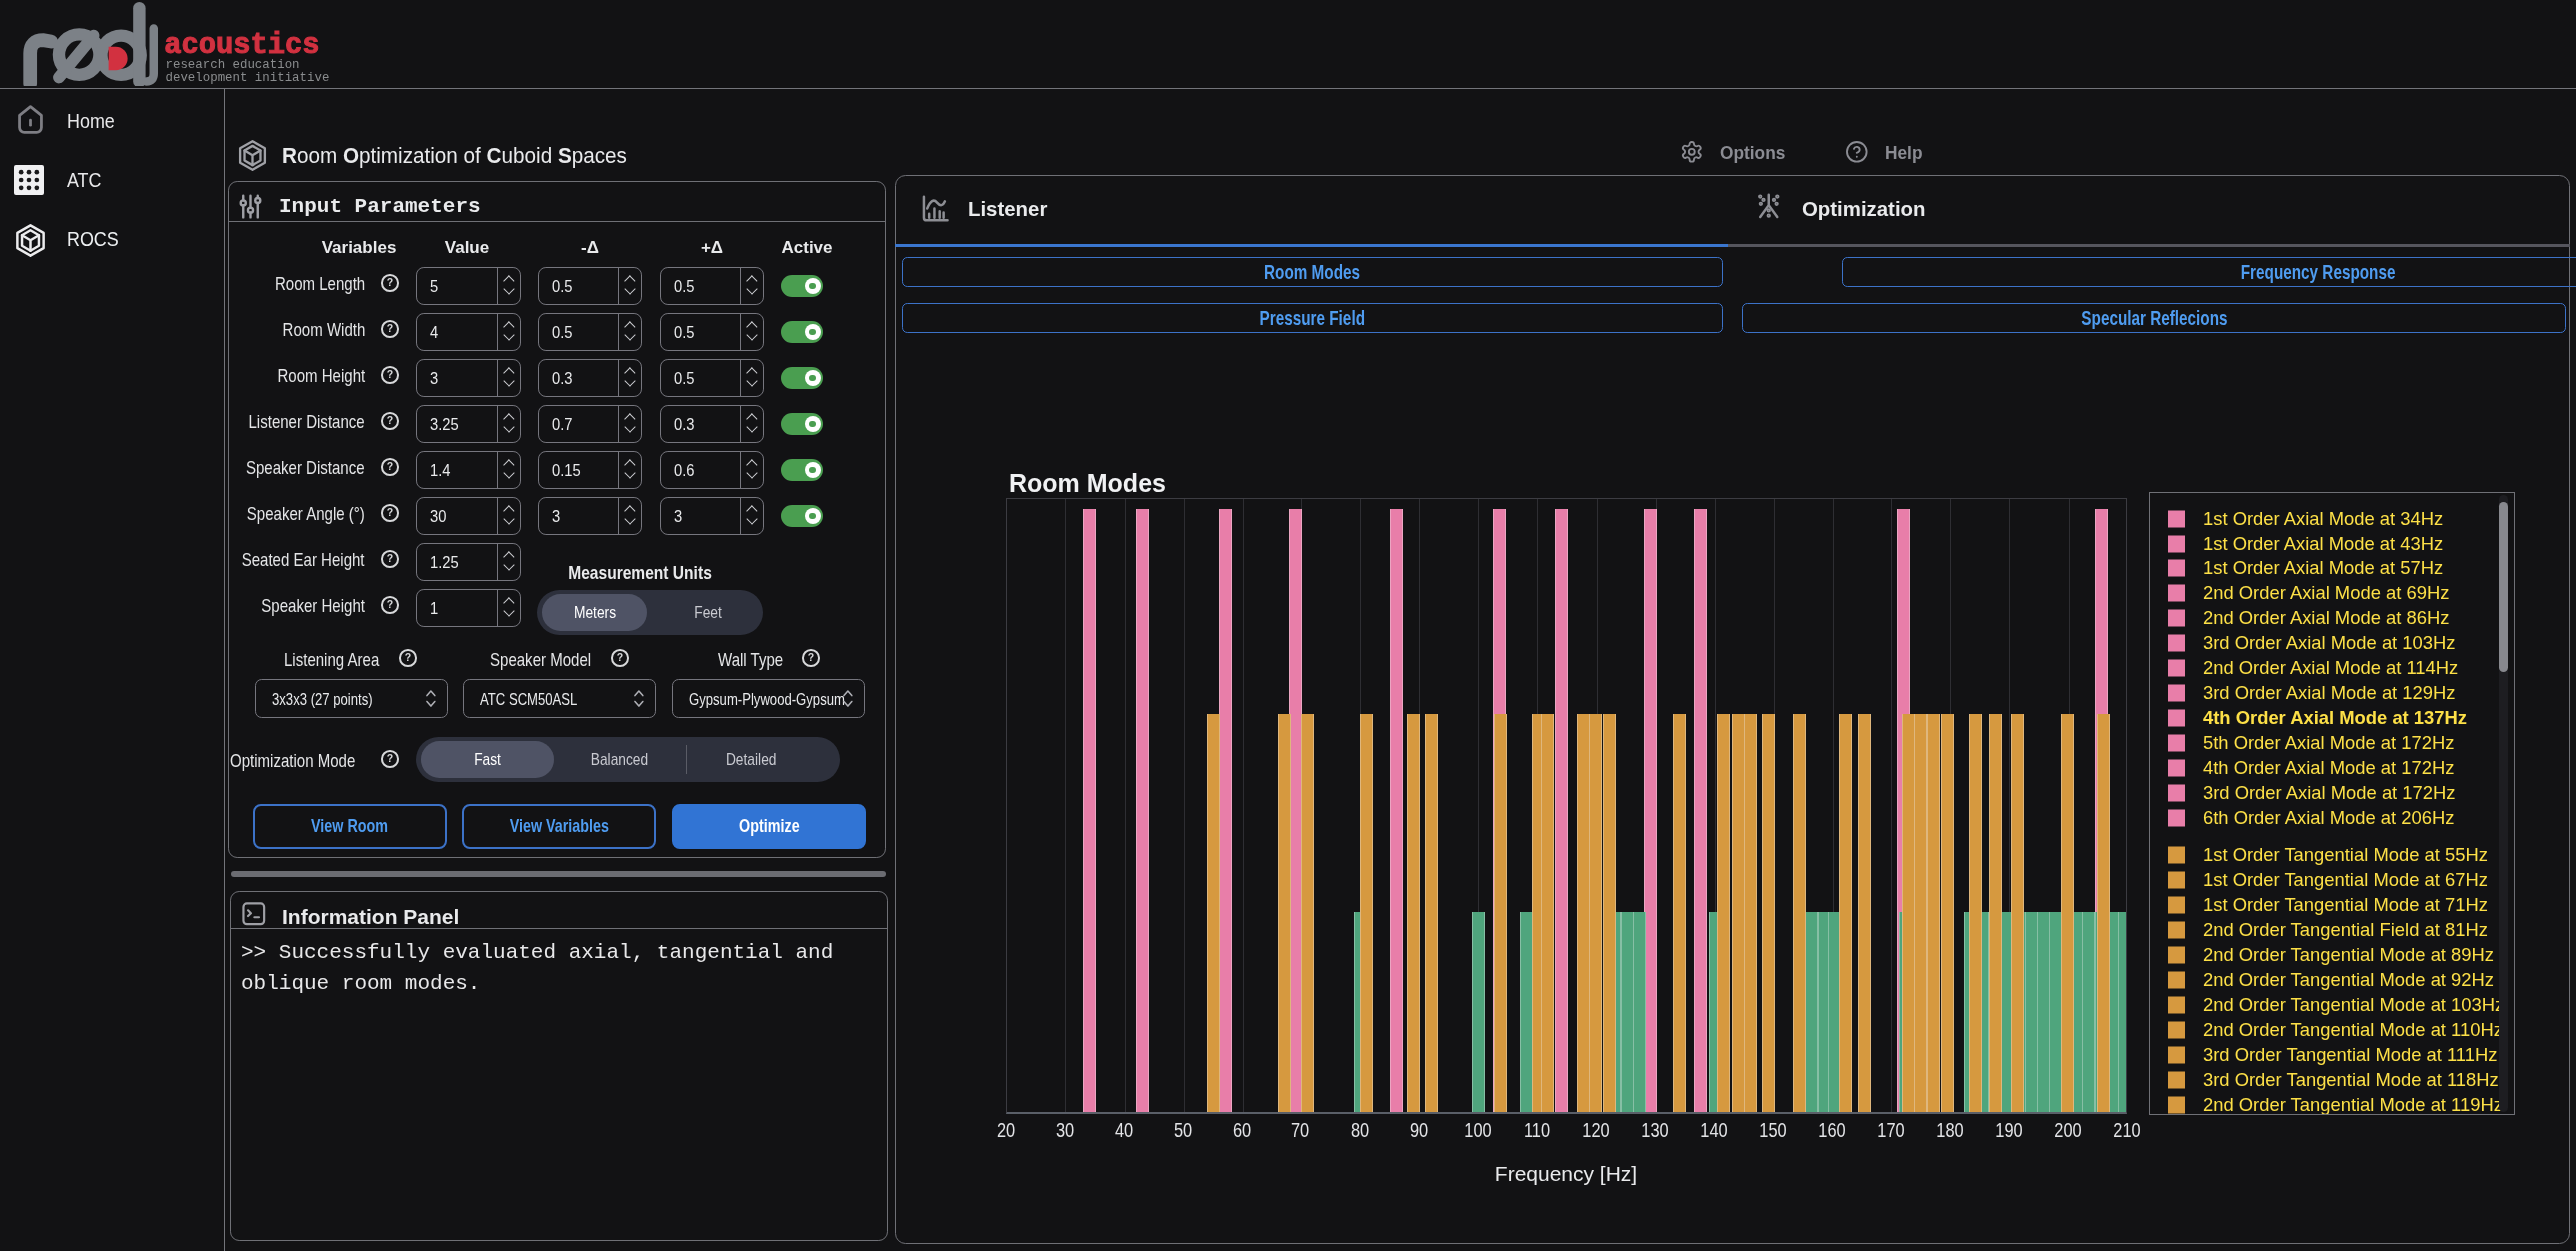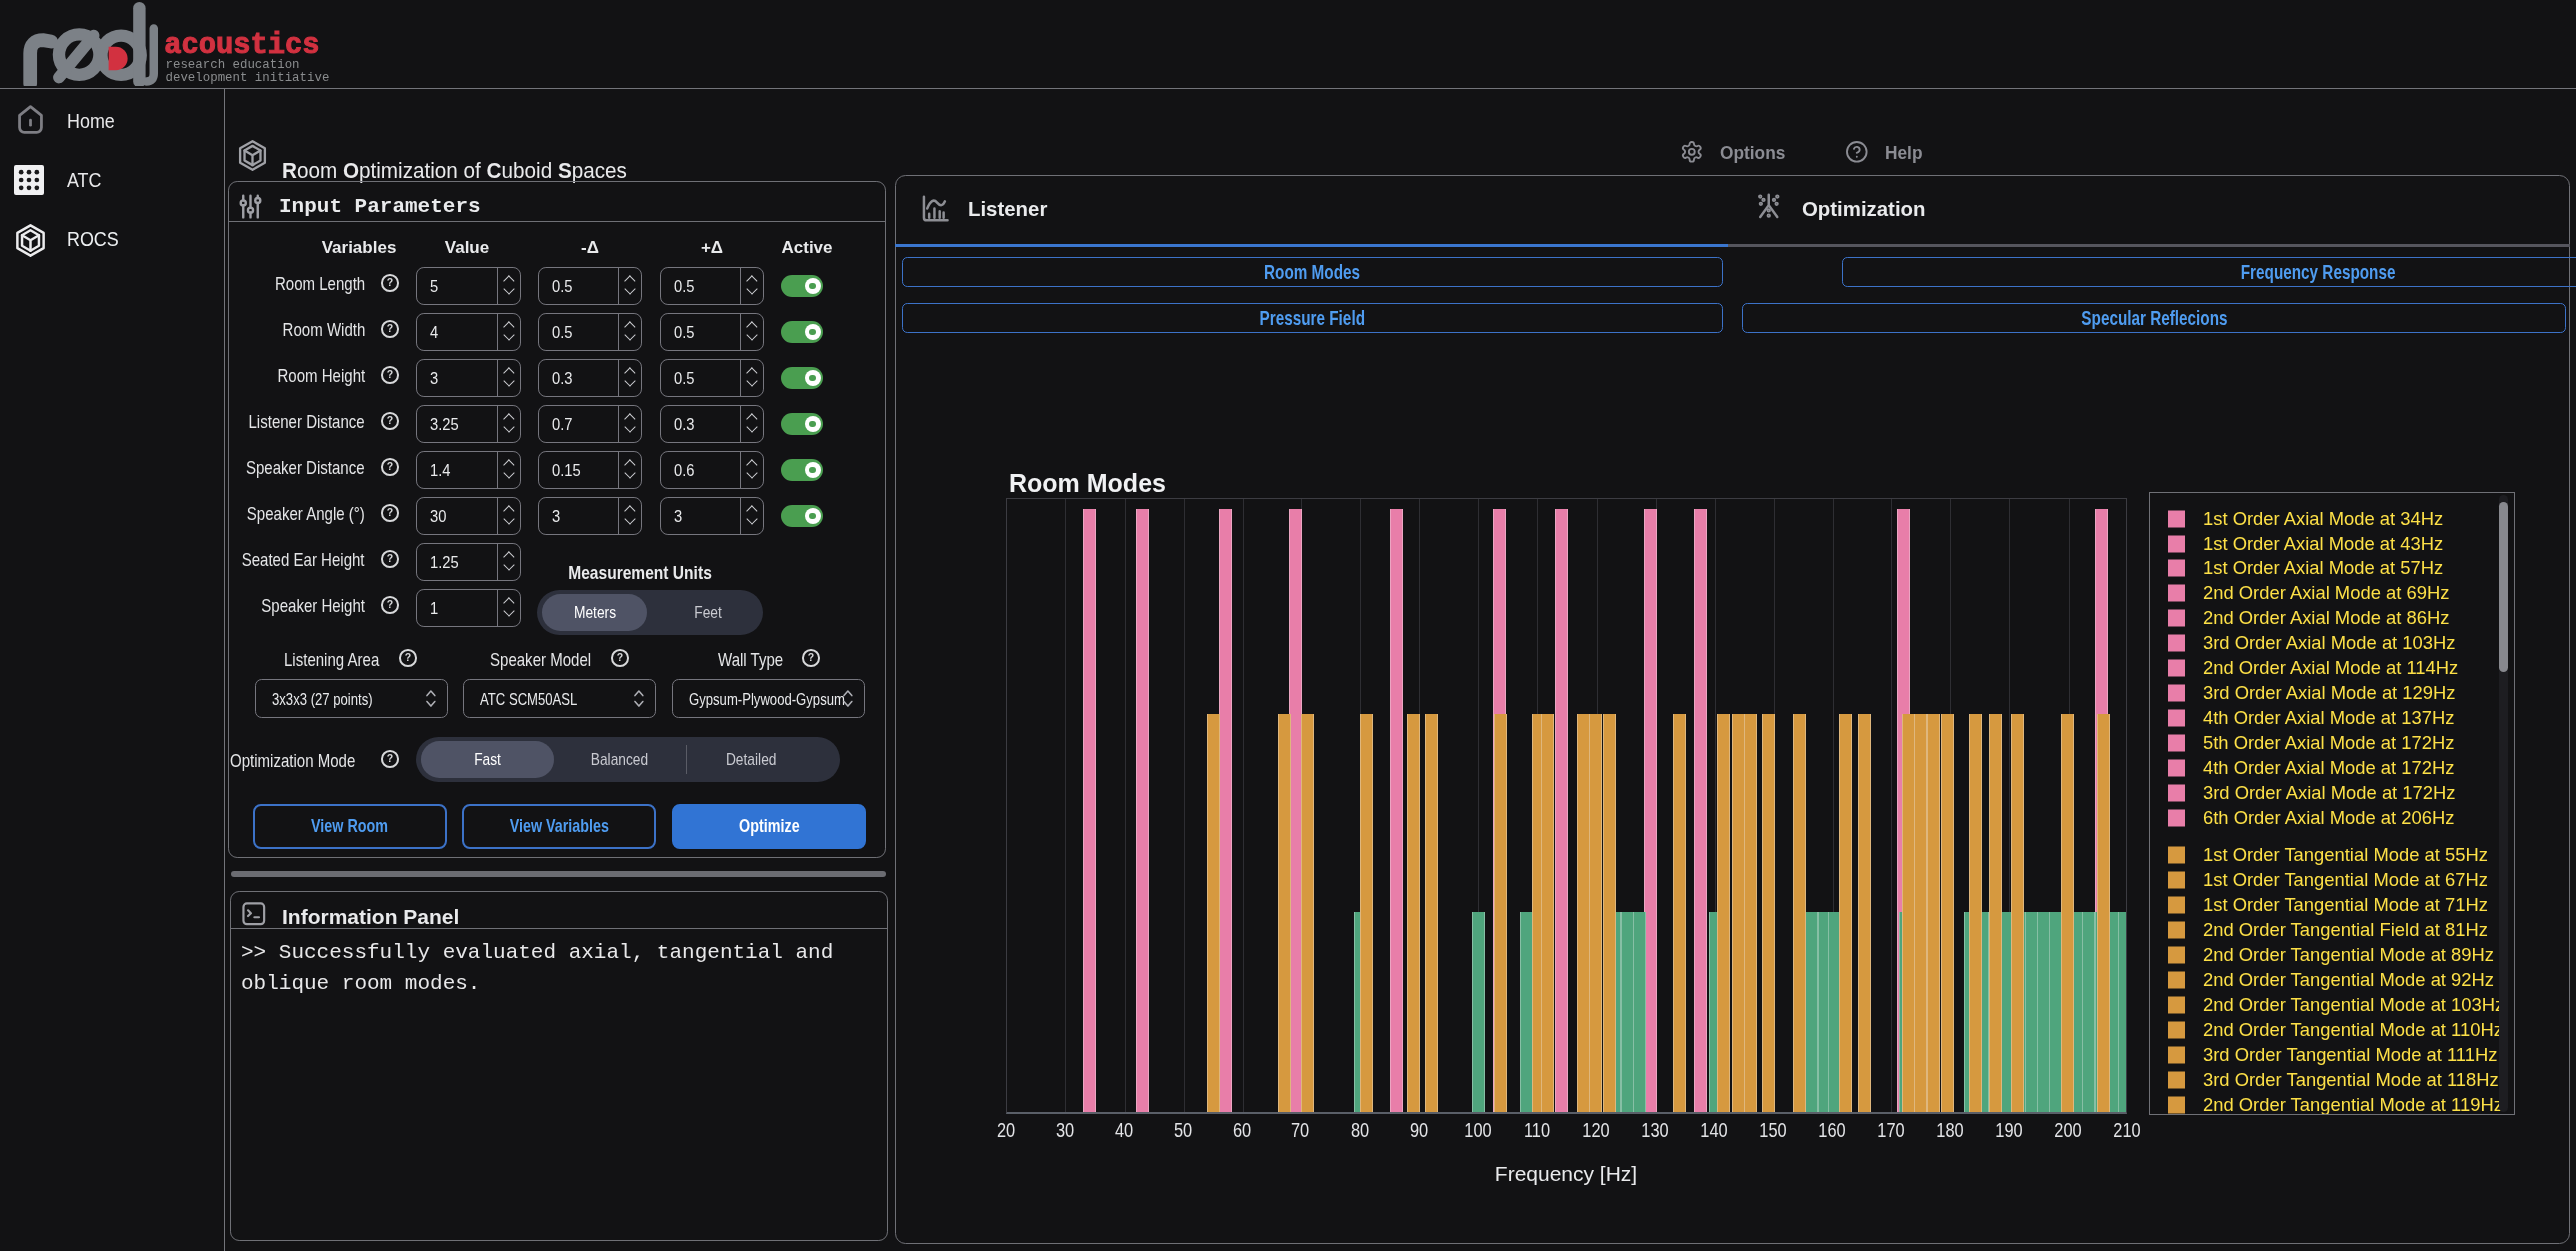--- a/index.html
+++ b/index.html
@@ -84,21 +84,21 @@
  <path d="M12 5 L17.8 8.4 V15.6 L12 19 L6.2 15.6 V8.4 Z"></path>
  <path d="M6.2 8.4 L12 11.8 L17.8 8.4 M12 11.8 V19"></path>
 </svg>
 <div class="abs" style="left:67px;top:228px;font-size:19.7px;color:#eceff1;"><span class="cl" style="transform:scaleX(0.91);">ROCS</span></div>
 
 <svg class="abs" style="left:236px;top:139px;" width="33" height="33" viewBox="0 0 24 24" fill="none" stroke="#9fa0a6" stroke-width="1.7" stroke-linecap="round" stroke-linejoin="round">
  <path d="M12 1.6 L21 6.8 V17.2 L12 22.4 L3 17.2 V6.8 Z"></path>
  <path d="M12 5 L17.8 8.4 V15.6 L12 19 L6.2 15.6 V8.4 Z"></path>
  <path d="M6.2 8.4 L12 11.8 L17.8 8.4 M12 11.8 V19"></path>
 </svg>
-<div class="abs" style="left:282px;top:143px;font-size:22px;color:#e9eaec;margin-top:15px;"><span class="cl" style="transform:scaleX(0.94);">
+<div class="abs" style="left:282px;top:143px;font-size:22px;color:#e9eaec;"><span class="cl" style="transform:scaleX(0.94);">
  <span class="b">R</span>oom <span class="b">O</span>ptimization of <span class="b">C</span>uboid <span class="b">S</span>paces</span></div>
 
 <svg class="abs" style="left:1680px;top:140px;" width="23.6" height="23.6" viewBox="0 0 24 24" fill="none" stroke="#8b8c93" stroke-width="1.9" stroke-linecap="round" stroke-linejoin="round">
  <path d="M12.22 2h-.44a2 2 0 0 0-2 2v.18a2 2 0 0 1-1 1.73l-.43.25a2 2 0 0 1-2 0l-.15-.08a2 2 0 0 0-2.73.73l-.22.38a2 2 0 0 0 .73 2.73l.15.1a2 2 0 0 1 1 1.72v.51a2 2 0 0 1-1 1.74l-.15.09a2 2 0 0 0-.73 2.73l.22.38a2 2 0 0 0 2.73.73l.15-.08a2 2 0 0 1 2 0l.43.25a2 2 0 0 1 1 1.73V20a2 2 0 0 0 2 2h.44a2 2 0 0 0 2-2v-.18a2 2 0 0 1 1-1.73l.43-.25a2 2 0 0 1 2 0l.15.08a2 2 0 0 0 2.73-.73l.22-.39a2 2 0 0 0-.73-2.73l-.15-.08a2 2 0 0 1-1-1.74v-.5a2 2 0 0 1 1-1.74l.15-.09a2 2 0 0 0 .73-2.73l-.22-.38a2 2 0 0 0-2.73-.73l-.15.08a2 2 0 0 1-2 0l-.43-.25a2 2 0 0 1-1-1.73V4a2 2 0 0 0-2-2z"></path>
  <circle cx="12" cy="12" r="3"></circle>
 </svg>
 <div class="abs b" style="left:1720px;top:142px;font-size:18.4px;color:#8b8c93;"><span class="cl" style="transform:scaleX(0.94);">Options</span></div>
 <svg class="abs" style="left:1845px;top:140px;" width="23.6" height="23.6" viewBox="0 0 24 24" fill="none" stroke="#8b8c93" stroke-width="1.9" stroke-linecap="round" stroke-linejoin="round">
  <circle cx="12" cy="12" r="10"></circle>
  <path d="M9.09 9a3 3 0 0 1 5.83 1c0 2-3 3-3 3"></path>
@@ -497,21 +497,21 @@
 <div class="leg" style="top:100px;">2nd Order Axial Mode at 69Hz</div>
 <div class="sw" style="top:125px;background:#e87ea9;"></div>
 <div class="leg" style="top:125px;">2nd Order Axial Mode at 86Hz</div>
 <div class="sw" style="top:150px;background:#e87ea9;"></div>
 <div class="leg" style="top:150px;">3rd Order Axial Mode at 103Hz</div>
 <div class="sw" style="top:175px;background:#e87ea9;"></div>
 <div class="leg" style="top:175px;">2nd Order Axial Mode at 114Hz</div>
 <div class="sw" style="top:200px;background:#e87ea9;"></div>
 <div class="leg" style="top:200px;">3rd Order Axial Mode at 129Hz</div>
 <div class="sw" style="top:225px;background:#e87ea9;"></div>
-<div class="leg" style="top:225px;">4th Order Axial Mode at 137Hz</div>
+<div class="leg" style="top:225px;font-weight:bold;">4th Order Axial Mode at 137Hz</div>
 <div class="sw" style="top:250px;background:#e87ea9;"></div>
 <div class="leg" style="top:250px;">5th Order Axial Mode at 172Hz</div>
 <div class="sw" style="top:275px;background:#e87ea9;"></div>
 <div class="leg" style="top:275px;">4th Order Axial Mode at 172Hz</div>
 <div class="sw" style="top:300px;background:#e87ea9;"></div>
 <div class="leg" style="top:300px;">3rd Order Axial Mode at 172Hz</div>
 <div class="sw" style="top:325px;background:#e87ea9;"></div>
 <div class="leg" style="top:325px;">6th Order Axial Mode at 206Hz</div>
 <div class="sw" style="top:362px;background:#d6993f;"></div>
 <div class="leg" style="top:362px;">1st Order Tangential Mode at 55Hz</div>

